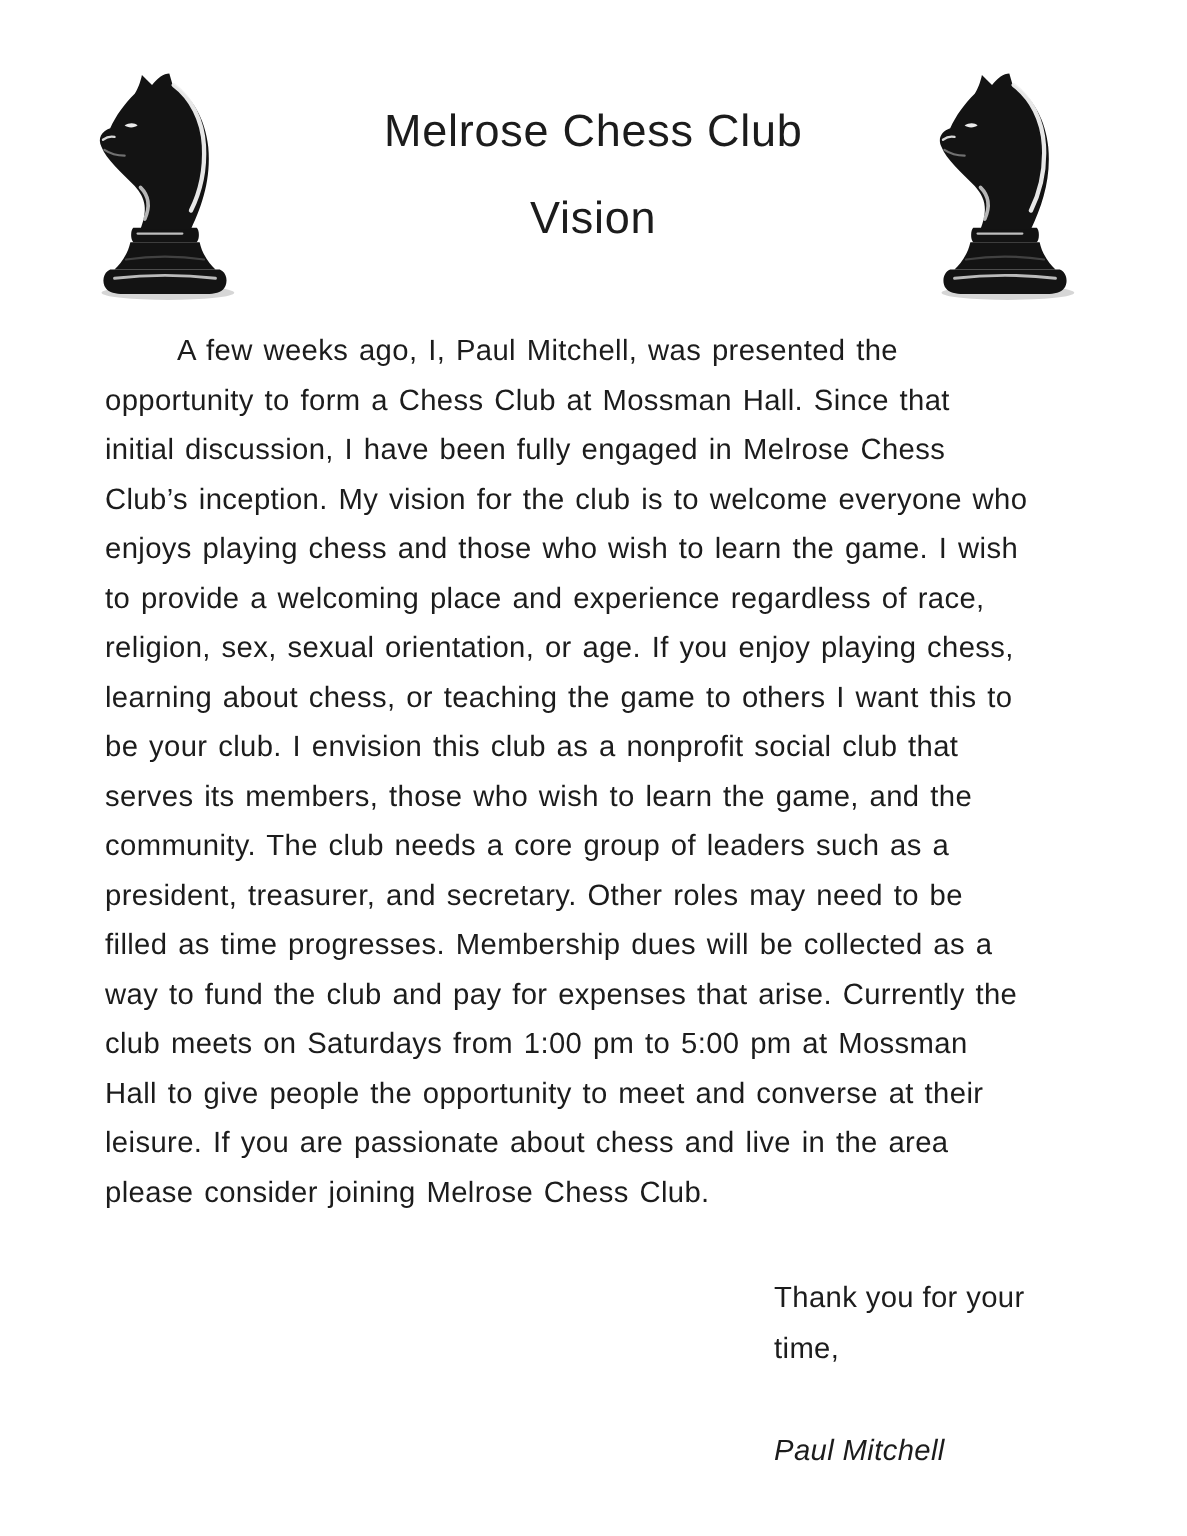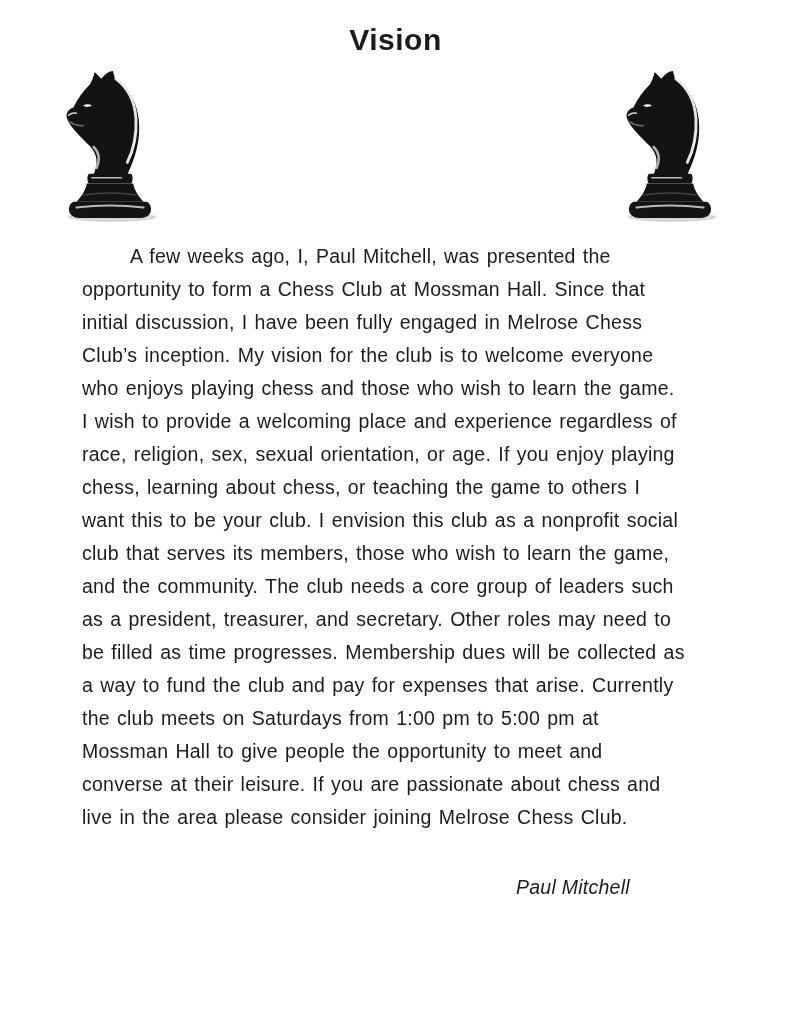--- a/index.html
+++ b/index.html
@@ -42,36 +42,35 @@
     font-size:30px;
     font-weight:400;
     letter-spacing:0.5px;
     line-height:36px;
     color:var(--color-text);
   }
   .page-subtitle{
     margin-top:22px;
     text-align:center;
     font-size:30px;
-    font-weight:700;
+    font-weight:400;
     letter-spacing:0.5px;
     line-height:36px;
     color:var(--color-text);
   }
   
   .body-text{
     padding:6px 106px 0 70px;
     font-size:19.5px;
     line-height:33px;
     letter-spacing:0.25px;
     word-spacing:1.5px;
     text-indent:48px;
     text-align:left;
     color:var(--color-text);
-    margin-left:12px;
   }
   
   .signoff{
     margin:36px 0 0 516px;
     width:215px;
     font-size:19.5px;
     line-height:34px;
     letter-spacing:0.25px;
     color:var(--color-text);
   }
@@ -118,31 +117,33 @@
 
 <div class="page">
 
   <header class="header">
     <span class="knight knight-left">
       <svg viewBox="0 0 104 164">
           <use href="#knight-piece"></use>
         </svg>
     </span>
 
+    <h1 class="page-title">Melrose Chess Club</h1>
 
     <h2 class="page-subtitle">Vision</h2>
 
     <span class="knight knight-right">
       <svg viewBox="0 0 104 164">
           <use href="#knight-piece"></use>
         </svg>
     </span>
   </header>
 
   <main>
     <p class="body-text">A few weeks ago, I, Paul Mitchell, was presented the opportunity to form a Chess Club at Mossman Hall. Since that initial discussion, I have been fully engaged in Melrose Chess Club’s inception. My vision for the club is to welcome everyone who enjoys playing chess and those who wish to learn the game. I wish to provide a welcoming place and experience regardless of race, religion, sex, sexual orientation, or age. If you enjoy playing chess, learning about chess, or teaching the game to others I want this to be your club. I envision this club as a nonprofit social club that serves its members, those who wish to learn the game, and the community. The club needs a core group of leaders such as a president, treasurer, and secretary. Other roles may need to be filled as time progresses. Membership dues will be collected as a way to fund the club and pay for expenses that arise. Currently the club meets on Saturdays from 1:00 pm to 5:00 pm at Mossman Hall to give people the opportunity to meet and converse at their leisure. If you are passionate about chess and live in the area please consider joining Melrose Chess Club.</p>
 
     <div class="signoff">
+      <div class="closing">Thank you for your time,</div>
       <div class="signature">Paul Mitchell</div>
     </div>
   </main>
 
 </div>
 
 </body></html>

